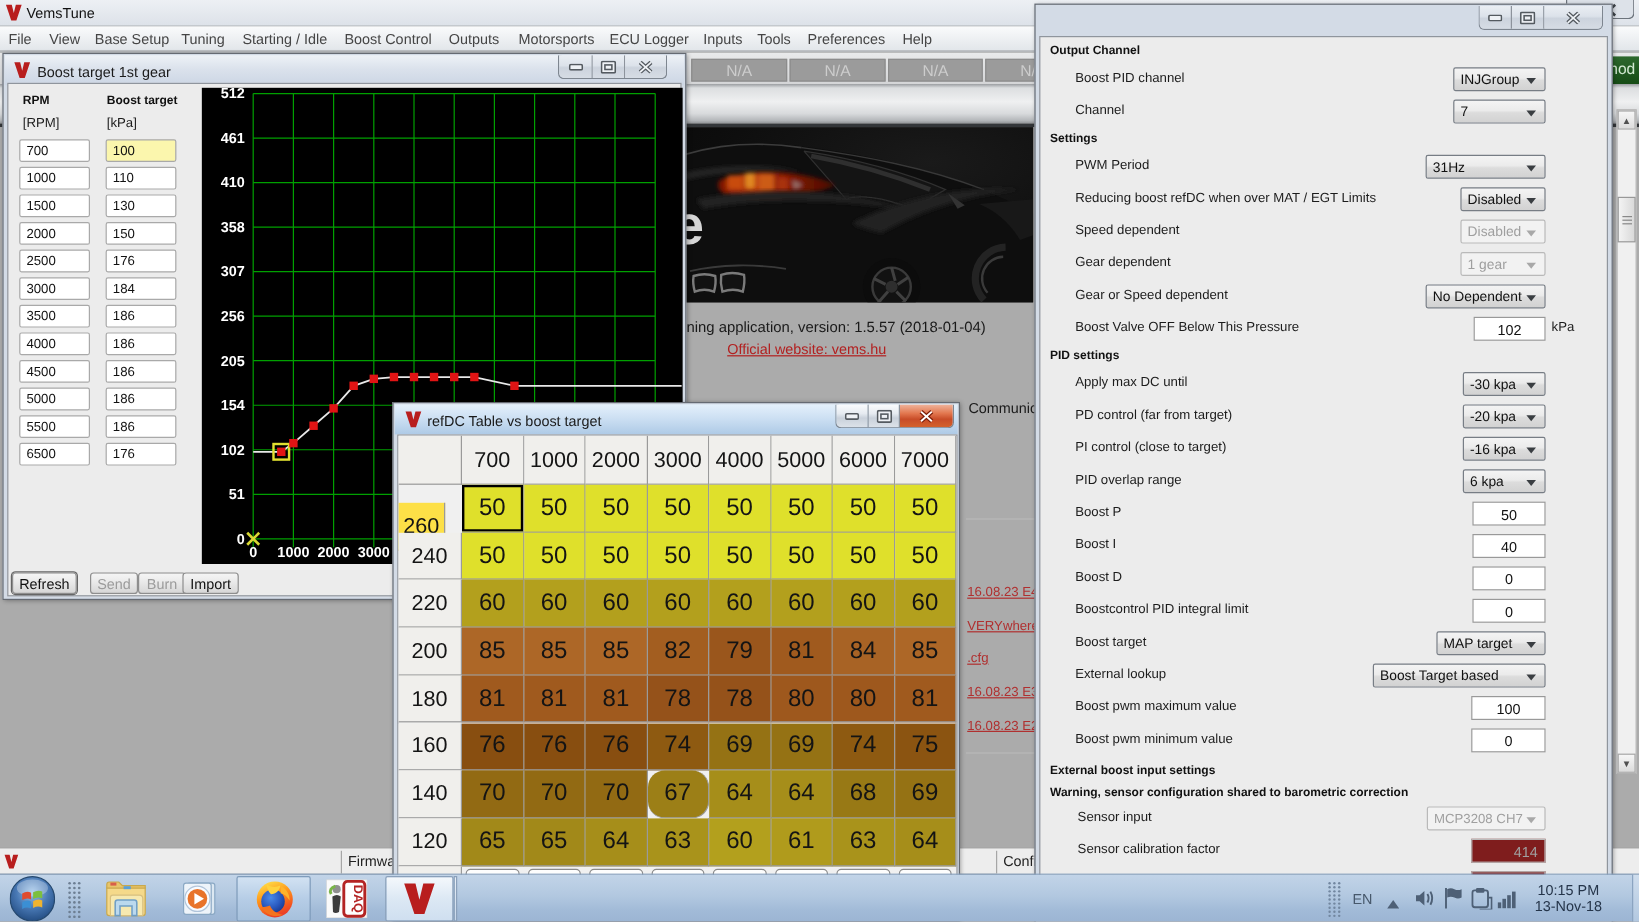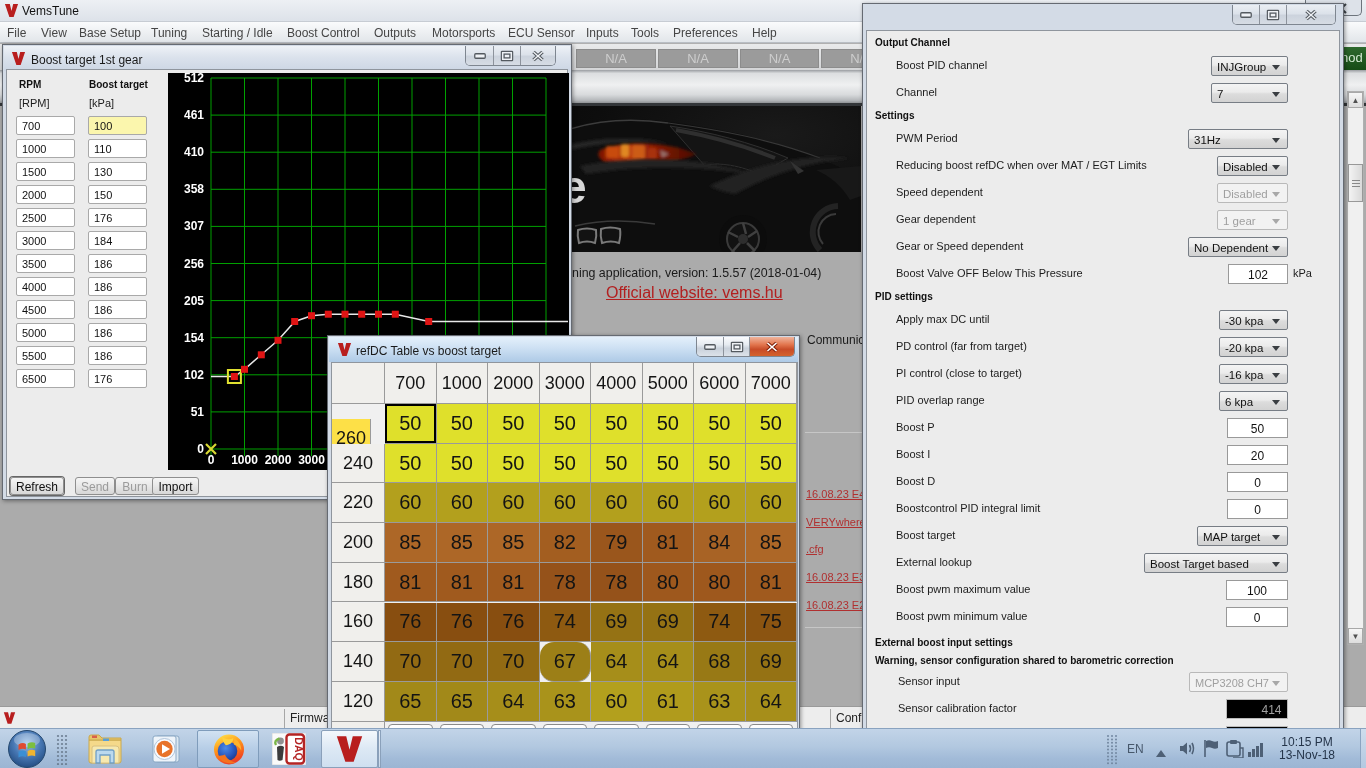--- a/index.html
+++ b/index.html
@@ -40,21 +40,21 @@
 .btn { position:absolute; height:18px; background:linear-gradient(#f5f5f5,#e9e9e9 45%,#d7d7d7); border:1px solid #8e8e8e; border-radius:3px; font-size:12px; color:#111; text-align:center; padding-top:2px; }
 .btn.dis { color:#9b9b9b; }
 .lbl { position:absolute; font-size:11px; color:#1c1c1c; white-space:nowrap; }
 .hdr { position:absolute; font-size:10px; font-weight:bold; color:#111; white-space:nowrap; }
 .combo { position:absolute; height:20px; border:1px solid #777d85; border-radius:2px;
   background:linear-gradient(#f4f4f4,#ebebeb 45%,#dcdcdc 55%,#d2d2d2); font-size:11.5px; color:#111; padding:4px 0 0 5px; }
 .combo .car { position:absolute; right:7px; top:8px; width:0; height:0; border:4px solid transparent; border-top:5px solid #3a3e42; }
 .combo.dis { background:#f2f2f2; color:#9f9f9f; border-color:#b9b9b9; }
 .combo.dis .car { border-top-color:#a8a8a8; }
 .tinput { position:absolute; height:20px; background:#fff; border:1px solid #999; font-size:12px; color:#111; text-align:center; padding-top:3px; }
-.tinput.dis { background:#000000; color:#a0a0a0; border-color:#bbb;padding-left:29px; }
+.tinput.dis { background:#7f1d1d; color:#a0a0a0; border-color:#bbb;padding-left:29px; }
 #taskbar { left:0; top:728px; width:1366px; height:40px;
   background:linear-gradient(#c2d4e8,#b2c8e0 45%,#a2bbd8 75%,#9cb5d3);
   border-top:1px solid #89a2bf; }
 .gcell { position:absolute; font-size:20px; color:#141414; display:flex; align-items:center; justify-content:center; border-right:1px solid #9a9a9a; border-bottom:1px solid #9a9a9a; }
 .traytxt { position:absolute; font-size:11px; color:#47586b; }
 </style>
 </head>
 <body>
 
 <div class="abs" id="maintitle">
@@ -65,21 +65,21 @@
 </div>
 <div class="abs" id="menubar">
 <span class="mi" style="left:7px">File</span>
 <span class="mi" style="left:41px">View</span>
 <span class="mi" style="left:79px">Base Setup</span>
 <span class="mi" style="left:151px">Tuning</span>
 <span class="mi" style="left:202px">Starting / Idle</span>
 <span class="mi" style="left:287px">Boost Control</span>
 <span class="mi" style="left:374px">Outputs</span>
 <span class="mi" style="left:432px">Motorsports</span>
-<span class="mi" style="left:508px">ECU Sensor</span>
+<span class="mi" style="left:508px">ECU Logger</span>
 <span class="mi" style="left:586px">Inputs</span>
 <span class="mi" style="left:631px">Tools</span>
 <span class="mi" style="left:673px">Preferences</span>
 <span class="mi" style="left:752px">Help</span>
 </div>
 <div class="abs" id="toolbar1">
   <div class="nacell" style="left:576px;width:80px">N/A</div>
   <div class="nacell" style="left:658px;width:80px">N/A</div>
   <div class="nacell" style="left:740px;width:79px">N/A</div>
   <div class="nacell" style="left:821px;width:80px">N/A</div>
@@ -139,21 +139,21 @@
     <path d="M223 117 L226 128 M237 125 L228 131 M235 145 L227 137 M212 146 L220 137 M208 126 L218 131" stroke="#404040" stroke-width="2.5"></path>
   </g>
   <g>
     <path d="M318 100 a26 26 0 0 0 -18 44" fill="none" stroke="#232323" stroke-width="6"></path>
     <path d="M316 108 a18 18 0 0 0 -13 30" fill="none" stroke="#3a3a3a" stroke-width="2"></path>
   </g>
   <path d="M296 64 C 310 70, 322 80, 330 94 L 341 90 L 341 60 Z" fill="#181818"></path>
   <path d="M270 55 l14 10 l-6 3 Z" fill="#333"></path>
 </svg></div>
 <div class="abs" style="left:572px;top:160px;font-size:12.4px;color:#1a1a1a;white-space:nowrap">ning application, version: 1.5.57 (2018-01-04)</div>
-<div class="abs" style="left:606px;top:178px;font-size:16px;color:#b22020;text-decoration:underline;white-space:nowrap">Official website: vems.hu</div>
+<div class="abs" style="left:606px;top:178px;font-size:12px;color:#b22020;text-decoration:underline;white-space:nowrap">Official website: vems.hu</div>
 <div class="abs" style="left:807px;top:227px;font-size:12px;color:#1a1a1a;white-space:nowrap">Communication log</div>
 <div class="sep" style="left:805px;top:326px;width:61px"></div>
 <div class="redlink" style="left:806px;top:382px">16.08.23 E4</div>
 <div class="redlink" style="left:806px;top:410px">VERYwhere</div>
 <div class="redlink" style="left:806px;top:437px">.cfg</div>
 <div class="redlink" style="left:806px;top:465px">16.08.23 E3</div>
 <div class="redlink" style="left:806px;top:493px">16.08.23 E2</div>
 <div class="sep" style="left:805px;top:521px;width:61px"></div>
 <div class="abs" style="left:1347px;top:-15px;width:17px;height:554px;background:#f0f0f0;border:1px solid #b0b0b0">
   <div class="sbtn" style="top:0">▲</div>
@@ -333,21 +333,21 @@
 <div class="combo" style="left:352px;top:279px;width:69px;">-30 kpa<span class="car"></span></div>
 <div class="lbl" style="left:29px;top:309px">PD control (far from target)</div>
 <div class="combo" style="left:352px;top:306px;width:69px;">-20 kpa<span class="car"></span></div>
 <div class="lbl" style="left:29px;top:336px">PI control (close to target)</div>
 <div class="combo" style="left:352px;top:333px;width:69px;">-16 kpa<span class="car"></span></div>
 <div class="lbl" style="left:29px;top:363px">PID overlap range</div>
 <div class="combo" style="left:352px;top:360px;width:69px;">6 kpa<span class="car"></span></div>
 <div class="lbl" style="left:29px;top:390px">Boost P</div>
 <div class="tinput" style="left:360px;top:387px;width:61px">50</div>
 <div class="lbl" style="left:29px;top:417px">Boost I</div>
-<div class="tinput" style="left:360px;top:414px;width:61px">20</div>
+<div class="tinput" style="left:360px;top:414px;width:61px">40</div>
 <div class="lbl" style="left:29px;top:444px">Boost D</div>
 <div class="tinput" style="left:360px;top:441px;width:61px">0</div>
 <div class="lbl" style="left:29px;top:471px">Boostcontrol PID integral limit</div>
 <div class="tinput" style="left:360px;top:468px;width:61px">0</div>
 <div class="lbl" style="left:29px;top:498px">Boost target</div>
 <div class="combo" style="left:330px;top:495px;width:91px;">MAP target<span class="car"></span></div>
 <div class="lbl" style="left:29px;top:525px">External lookup</div>
 <div class="combo" style="left:277px;top:522px;width:144px;">Boost Target based<span class="car"></span></div>
 <div class="lbl" style="left:29px;top:552px">Boost pwm maximum value</div>
 <div class="tinput" style="left:359px;top:549px;width:62px">100</div>

